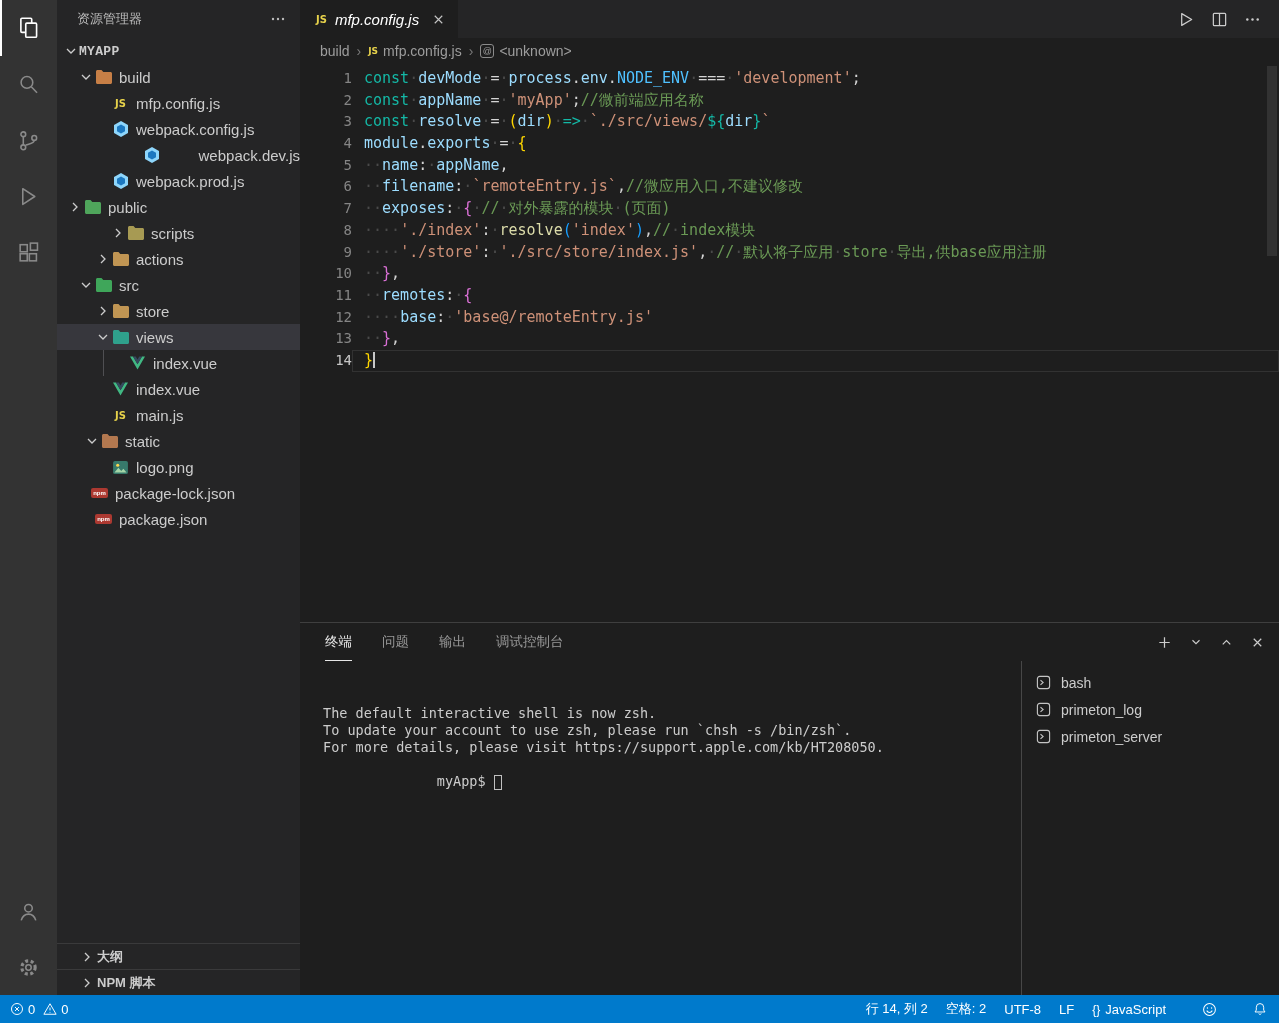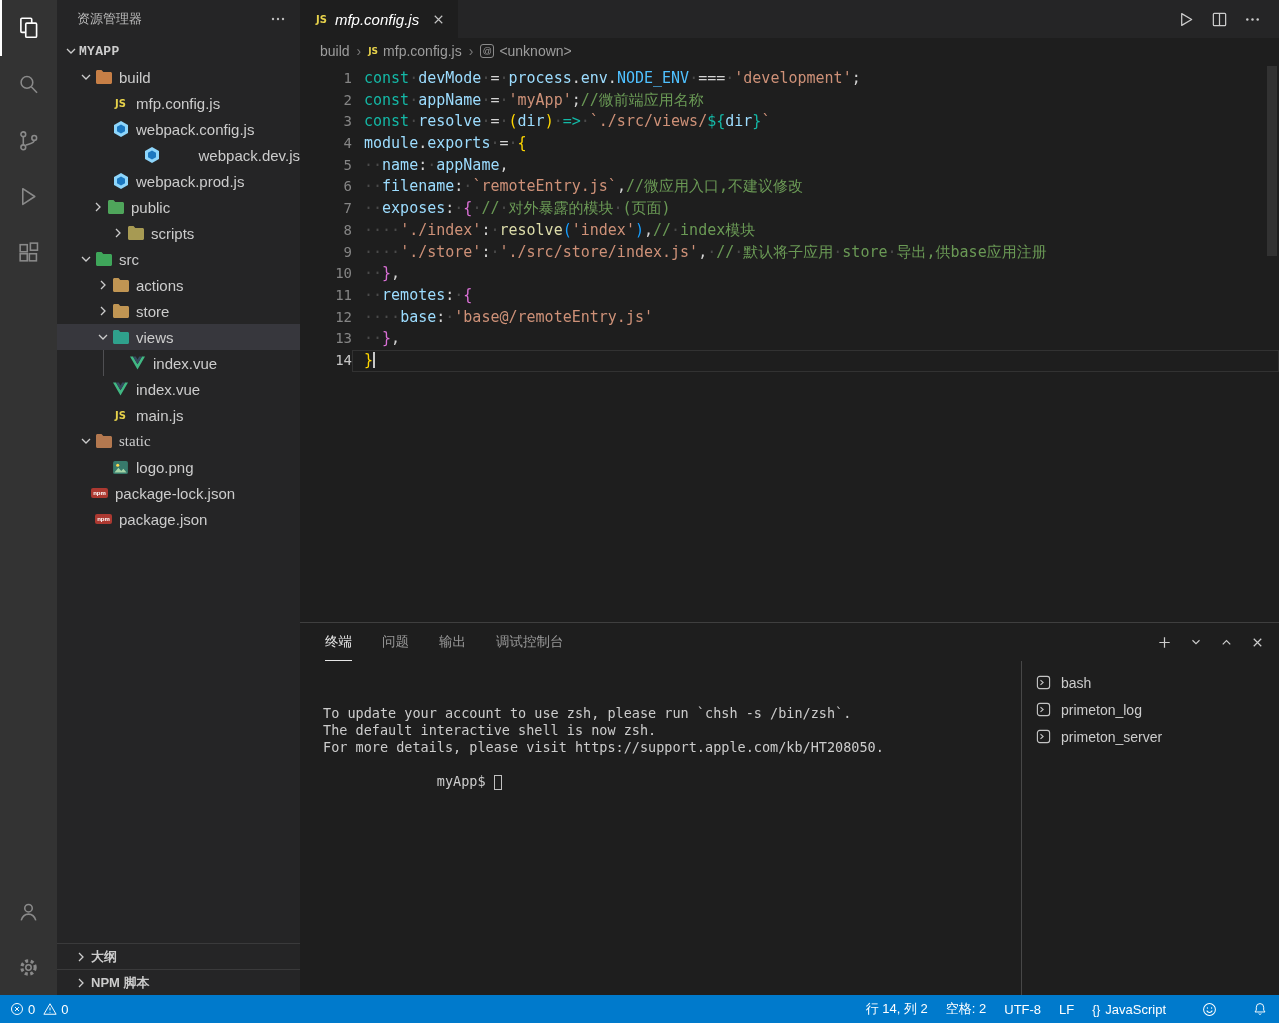--- a/index.html
+++ b/index.html
@@ -22,21 +22,21 @@
   .sb-title .more { margin-left:auto; cursor:pointer; display:flex; }
   .sb-root { height:26px; display:flex; align-items:center; font-weight:bold; font-size:13px; padding-left:6px; flex-shrink:0; letter-spacing:.3px;font-family:Liberation Mono, monospace; }
   .tree { flex:1; overflow:hidden; }
   .tree-row { height:26px; display:flex; align-items:center; position:relative; font-size:15px; cursor:pointer; white-space:nowrap; }
   .tree-row.selected { background:#37373d; }
   .chevron { width:16px; height:16px; flex:none; display:flex; align-items:center; justify-content:center; }
   .chevron svg, .sb-section svg { stroke:#cccccc; fill:none; stroke-width:1.3; }
   .file-icon { width:19px; height:16px; flex:none; display:flex; align-items:center; justify-content:center; margin-right:6px; }
   .indent-guide { position:absolute; top:0; bottom:0; width:1px; background:#4f4f52; }
   .sb-sections { flex-shrink:0; }
-  .sb-section { height:26px; display:flex; align-items:center; gap:2px; border-top:1px solid #3a3a3b; font-size:13px; font-weight:bold; padding-left:16px; cursor:pointer;text-align:right; }
+  .sb-section { height:26px; display:flex; align-items:center; gap:2px; border-top:1px solid #3a3a3b; font-size:13px; font-weight:bold; padding-left:22px; cursor:pointer;text-align:right; }
 
   .fi-js { font-style:normal; font-weight:bold; font-size:10px; color:#e7d24b; font-family:"DejaVu Sans",sans-serif; }
   .fi-js.sm { font-size:9px; }
   .fi-npm { font-style:normal; background:#ac3931; color:#ffffff; font-size:6px; font-weight:bold; border-radius:2px; padding:2px 2px; line-height:1; }
 
   
   .editor-col { flex:1; display:flex; flex-direction:column; min-width:0; background:#1e1e1e; }
   .tabbar { height:38px; background:#252526; display:flex; align-items:stretch; flex-shrink:0; }
   .tab { display:flex; align-items:center; gap:8px; padding:0 12px 0 16px; background:#1e1e1e; color:#ffffff; font-size:15px; font-style:italic; cursor:pointer; }
   .tab-close { display:flex; cursor:pointer; margin-left:4px; }
@@ -214,21 +214,21 @@
           <div class="tree-row" style="padding-left: 38px;">
             <span class="chevron"></span>
             <span class="file-icon">
               <svg width="16" height="16" viewBox="0 0 16 16">
                 <path fill="#8ed6fb" d="M8 0l7 4v8l-7 4-7-4V4z"></path>
                 <path fill="#1c78c0" d="M8 3.4l4 2.3v4.6l-4 2.3-4-2.3V5.7z"></path>
               </svg>
             </span>
             <span>webpack.prod.js</span>
           </div>
-          <div class="tree-row" style="padding-left: 33px;">
+          <div class="tree-row" style="padding-left: 10px;">
             <span class="chevron">
               <svg width="16" height="16" viewBox="0 0 16 16">
                 <path d="M6 4l4 4-4 4"></path>
               </svg>
             </span>
             <span class="file-icon">
               <svg width="16" height="14" viewBox="0 0 16 14">
                 <path fill="#4fa55b" d="M0 1.5C0 .7.7 0 1.5 0h4l1.8 2h7.2c.8 0 1.5.7 1.5 1.5v9c0 .8-.7 1.5-1.5 1.5h-13C.7 14 0 13.3 0 12.5z"></path>
               </svg>
             </span>
@@ -240,45 +240,45 @@
                 <path d="M6 4l4 4-4 4"></path>
               </svg>
             </span>
             <span class="file-icon">
               <svg width="16" height="14" viewBox="0 0 16 14">
                 <path fill="#a79a53" d="M0 1.5C0 .7.7 0 1.5 0h4l1.8 2h7.2c.8 0 1.5.7 1.5 1.5v9c0 .8-.7 1.5-1.5 1.5h-13C.7 14 0 13.3 0 12.5z"></path>
               </svg>
             </span>
             <span>scripts</span>
           </div>
+          <div class="tree-row" style="padding-left: 38px;">
+            <span class="chevron">
+              <svg width="16" height="16" viewBox="0 0 16 16">
+                <path d="M6 4l4 4-4 4"></path>
+              </svg>
+            </span>
+            <span class="file-icon">
+              <svg width="16" height="14" viewBox="0 0 16 14">
+                <path fill="#c09553" d="M0 1.5C0 .7.7 0 1.5 0h4l1.8 2h7.2c.8 0 1.5.7 1.5 1.5v9c0 .8-.7 1.5-1.5 1.5h-13C.7 14 0 13.3 0 12.5z"></path>
+              </svg>
+            </span>
+            <span>actions</span>
+          </div>
           <div class="tree-row" style="padding-left: 21px;">
             <span class="chevron">
               <svg width="16" height="16" viewBox="0 0 16 16">
                 <path d="M4 6l4 4 4-4"></path>
               </svg>
             </span>
             <span class="file-icon">
               <svg width="16" height="14" viewBox="0 0 16 14">
                 <path fill="#3fa65a" d="M0 1.5C0 .7.7 0 1.5 0h4l1.8 2h7.2c.8 0 1.5.7 1.5 1.5v9c0 .8-.7 1.5-1.5 1.5h-13C.7 14 0 13.3 0 12.5z"></path>
               </svg>
             </span>
             <span>src</span>
-          </div>
-          <div class="tree-row" style="padding-left: 38px;">
-            <span class="chevron">
-              <svg width="16" height="16" viewBox="0 0 16 16">
-                <path d="M6 4l4 4-4 4"></path>
-              </svg>
-            </span>
-            <span class="file-icon">
-              <svg width="16" height="14" viewBox="0 0 16 14">
-                <path fill="#c09553" d="M0 1.5C0 .7.7 0 1.5 0h4l1.8 2h7.2c.8 0 1.5.7 1.5 1.5v9c0 .8-.7 1.5-1.5 1.5h-13C.7 14 0 13.3 0 12.5z"></path>
-              </svg>
-            </span>
-            <span>actions</span>
           </div>
           <div class="tree-row" style="padding-left: 38px;">
             <span class="chevron">
               <svg width="16" height="16" viewBox="0 0 16 16">
                 <path d="M6 4l4 4-4 4"></path>
               </svg>
             </span>
             <span class="file-icon">
               <svg width="16" height="14" viewBox="0 0 16 14">
                 <path fill="#c09553" d="M0 1.5C0 .7.7 0 1.5 0h4l1.8 2h7.2c.8 0 1.5.7 1.5 1.5v9c0 .8-.7 1.5-1.5 1.5h-13C.7 14 0 13.3 0 12.5z"></path>
@@ -320,21 +320,21 @@
             </span>
             <span>index.vue</span>
           </div>
           <div class="tree-row" style="padding-left: 38px;">
             <span class="chevron"></span>
             <span class="file-icon">
               <span class="fi-js">JS</span>
             </span>
             <span>main.js</span>
           </div>
-          <div class="tree-row" style="padding-left: 21px; font-family: Liberation Serif, serif;">
+          <div class="tree-row" style="padding-left: 27px;">
             <span class="chevron">
               <svg width="16" height="16" viewBox="0 0 16 16">
                 <path d="M4 6l4 4 4-4"></path>
               </svg>
             </span>
             <span class="file-icon">
               <svg width="16" height="14" viewBox="0 0 16 14">
                 <path fill="#b3784f" d="M0 1.5C0 .7.7 0 1.5 0h4l1.8 2h7.2c.8 0 1.5.7 1.5 1.5v9c0 .8-.7 1.5-1.5 1.5h-13C.7 14 0 13.3 0 12.5z"></path>
               </svg>
             </span>
@@ -484,22 +484,22 @@
             <span>
               <svg width="15" height="15" viewBox="0 0 16 16">
                   <path d="M4 4l8 8M12 4l-8 8"></path>
                 </svg>
             </span>
           </div>
         </div>
         <div class="panel-body">
           <div class="terminal">
             <div id="term-output">
+                <div class="term-line">The default interactive shell is now zsh.</div>
                 <div class="term-line">To update your account to use zsh, please run `chsh -s /bin/zsh`.</div>
-                <div class="term-line">The default interactive shell is now zsh.</div>
                 <div class="term-line">For more details, please visit https://support.apple.com/kb/HT208050.</div>
               </div>
             <div class="term-line">
               <span>myApp$</span><span class="prompt-cursor"></span>
             </div>
           </div>
           <div id="session-list" class="term-list">
               <div class="session">
                 <span class="session-icon">
                   <svg width="15" height="15" viewBox="0 0 16 16">

